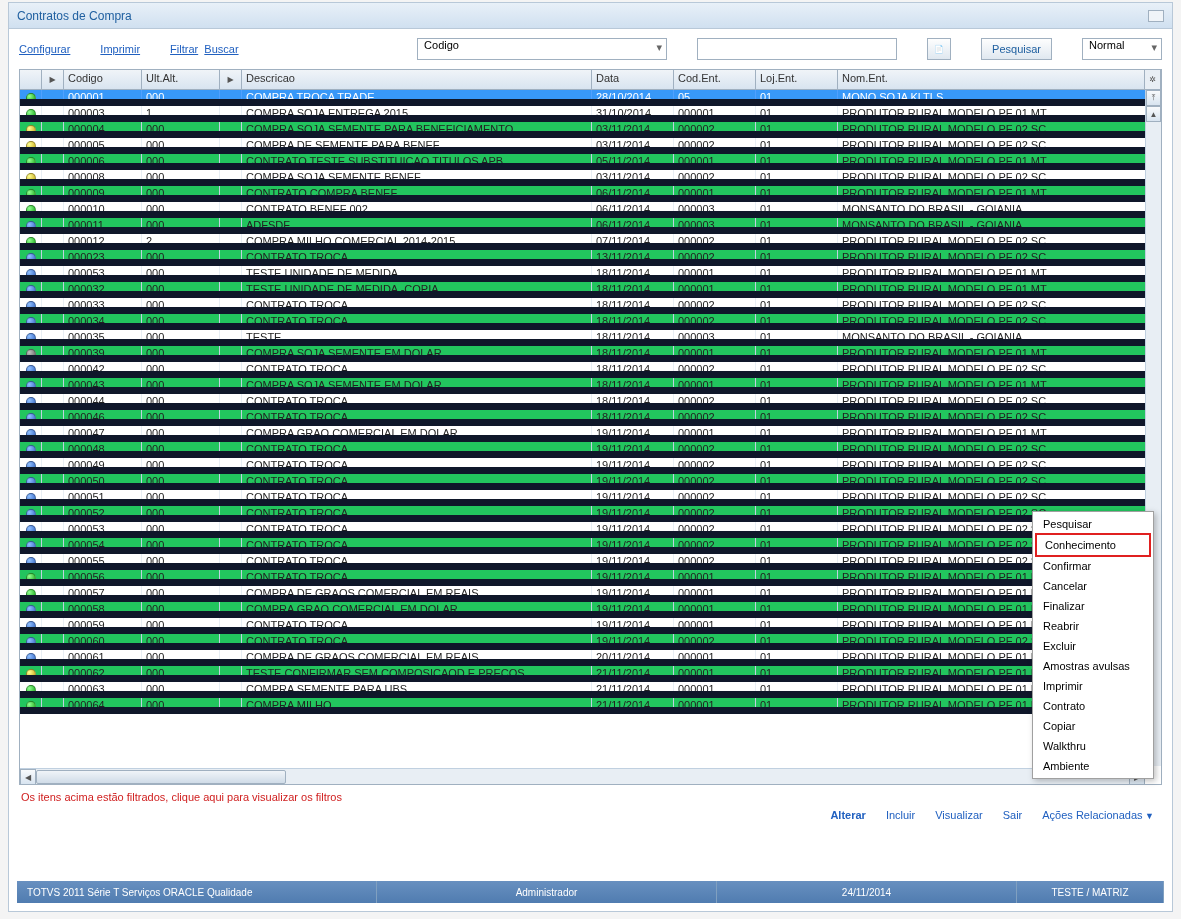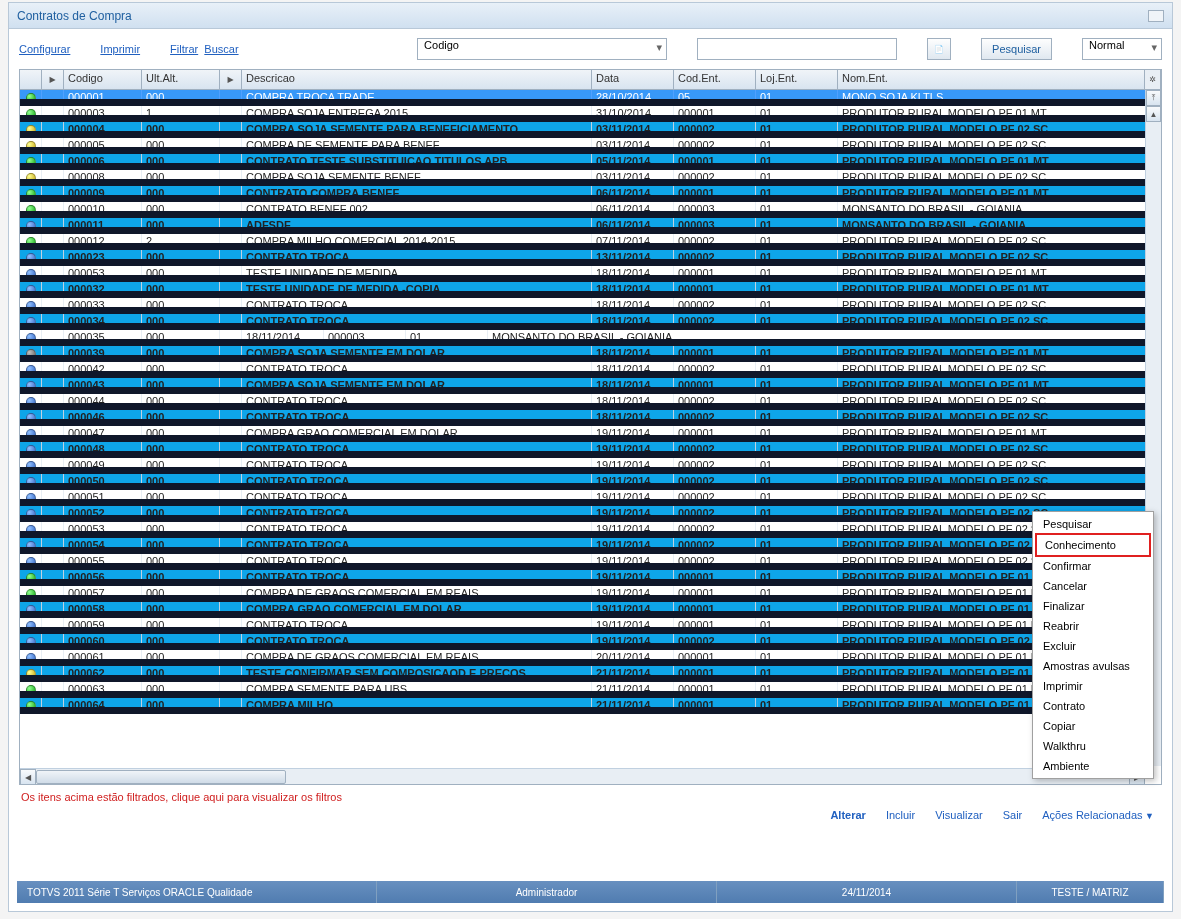--- a/index.html
+++ b/index.html
@@ -29,21 +29,21 @@
 .col-desc { width: 350px; flex: 0 0 350px; text-align: left !important; }
 .col-data { width: 82px; flex: 0 0 82px; text-align: left !important; }
 .col-ce { width: 82px; flex: 0 0 82px; text-align: left !important; }
 .col-le { width: 82px; flex: 0 0 82px; text-align: left !important; }
 .col-ne { flex: 1; text-align: left !important; }
 .col-sb { width: 16px; flex: 0 0 16px; background: #e8eef4; }
 
 .grid-body { overflow: hidden; height: 690px; }
 .row { display: flex; height: 16px; font-size: 11px; border-bottom: 7px solid #0f172a; }
 .row > div { border-right: 1px solid #e8eef4; padding: 1px 4px; white-space: nowrap; overflow: hidden; color: #222; }
-.row.alt { background: #0ea5e9; font-weight: bold; }
+.row.alt { background: #22c55e; }
 .row.alt > div { border-right-color: #c0d0e0; }
 .row.sel { background: #3898f8; }
 .row.sel > div { color: #fff; border-right-color: #50a0ff; }
 .status-dot { width: 10px; height: 10px; border-radius: 50%; margin: 2px auto; border: 1px solid rgba(0,0,0,0.3); }
 .g { background: radial-gradient(circle at 30% 30%, #90ff90, #10a010); }
 .y { background: radial-gradient(circle at 30% 30%, #ffff90, #c0a010); }
 .b { background: radial-gradient(circle at 30% 30%, #90c0ff, #3060c0); }
 .gr { background: radial-gradient(circle at 30% 30%, #c0c0c0, #606060); }
 
 .scroll-side { position: absolute; right: 0; top: 20px; width: 16px; bottom: 18px; background: #e8eef4; border-left: 1px solid #c0d0e0; }
@@ -322,20 +322,21 @@
           <div class="col-ne">PRODUTOR RURAL MODELO PF 02 SC</div>
         </div>
         <div class="row">
           <div class="col-i">
             <div class="status-dot b"></div>
           </div>
           <div class="col-i"></div>
           <div class="col-code">000035</div>
           <div class="col-alt">000</div>
           <div class="col-i"></div>
+          <div class="col-desc">TESTE</div>
           <div class="col-data">18/11/2014</div>
           <div class="col-ce">000003</div>
           <div class="col-le">01</div>
           <div class="col-ne">MONSANTO DO BRASIL - GOIANIA</div>
         </div>
         <div class="row alt">
           <div class="col-i">
             <div class="status-dot gr"></div>
           </div>
           <div class="col-i"></div>

